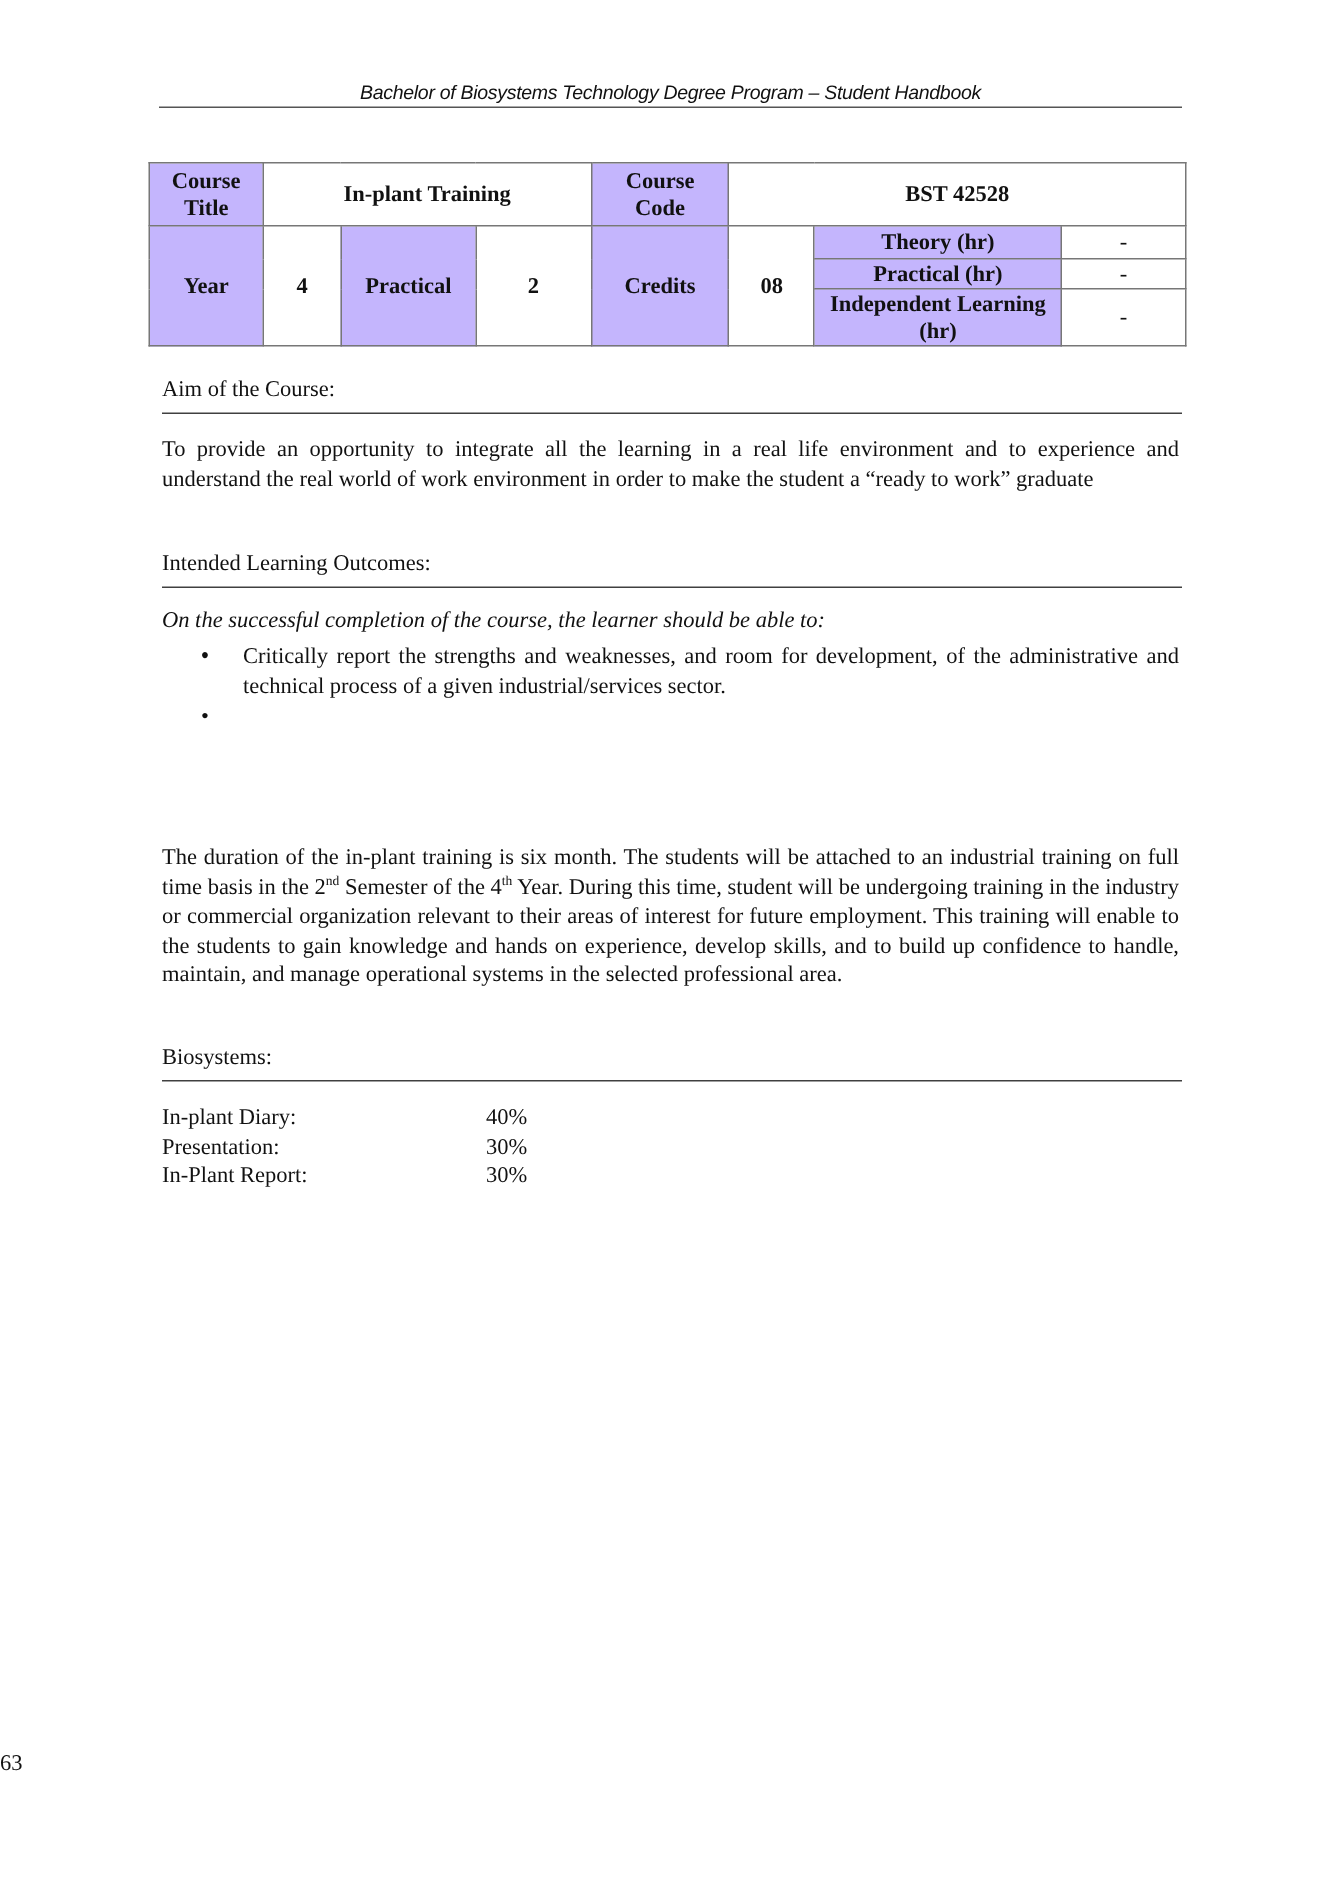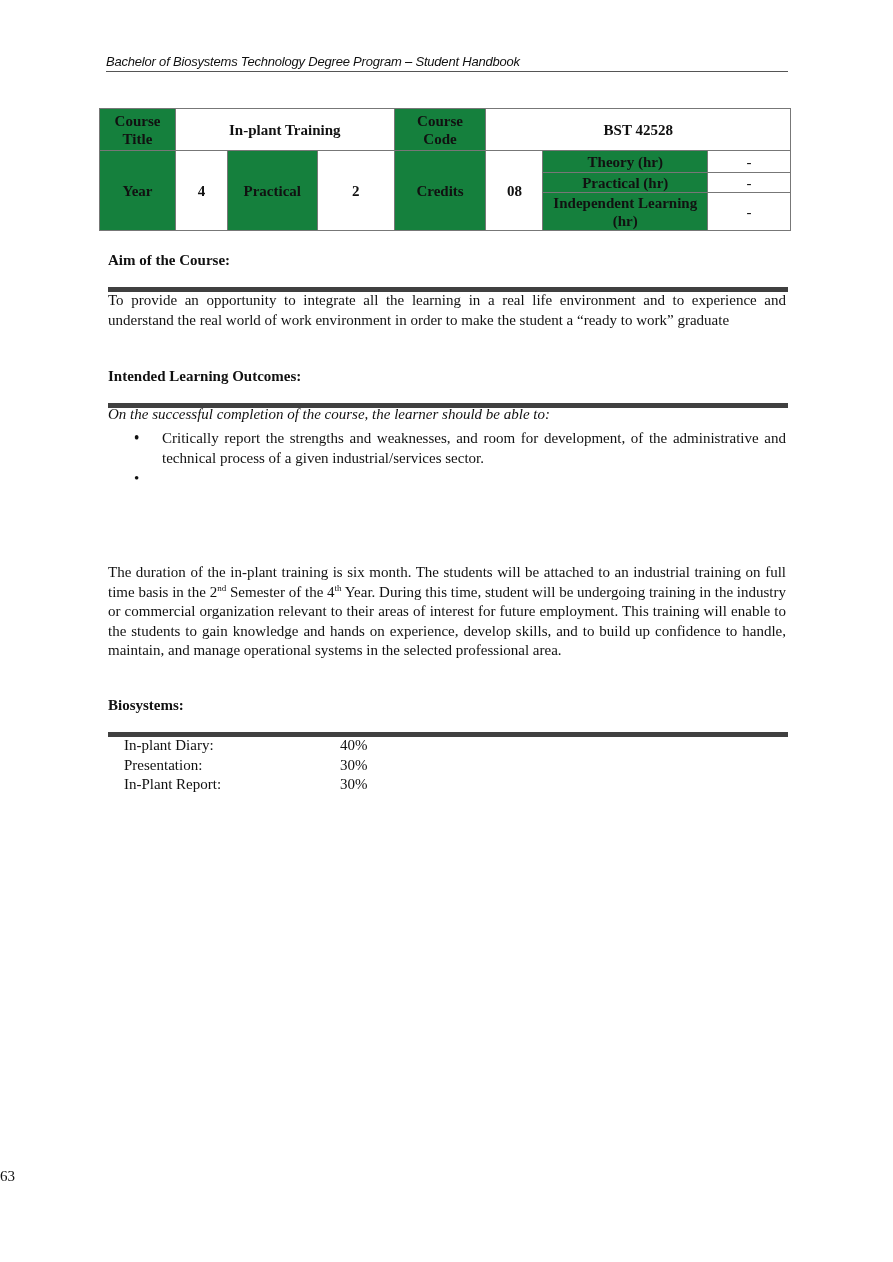--- a/index.html
+++ b/index.html
@@ -2,57 +2,57 @@
 <html><head>
 <meta charset="utf-8">
 <style>
   html, body { margin: 0; padding: 0; background: #ffffff; }
   body {
     width: 893px; height: 1262px; position: relative; overflow: hidden;
     font-family: "Liberation Serif", serif; color: #111; font-size: 15px;
   }
   .header {
     position: absolute; left: 106px; top: 54px; width: 682px;
-    font-style: italic; font-size: 13px;
+    text-align: center; font-style: italic; font-size: 13px;
     font-family: "Liberation Sans Narrow", "Liberation Sans", sans-serif;
     letter-spacing: -0.2px;
     padding-bottom: 2px; border-bottom: 1px solid #555;
   }
   table.course {
     position: absolute; left: 99px; top: 108px; width: 692px;
     border-collapse: collapse; font-weight: bold; font-size: 15px;
   }
   table.course td {
     border: 1px solid #777; text-align: center; vertical-align: middle;
     padding: 0 4px; line-height: 18px;
   }
-  td.shade { background: #15803d; }
+  td.shade { background: #c4b5fd; }
   .section-title {
-    position: absolute; left: 108px; width: 680px; font-weight: bold;
-    font-size: 15px; padding-bottom: 18px; border-bottom: 5px solid #404040;
+    position: absolute; left: 108px; width: 680px; font-weight: normal;
+    font-size: 15px; padding-bottom: 6px; border-bottom: 1px solid #404040;
   }
   .para {
     position: absolute; left: 108px; width: 678px; text-align: justify;
     font-size: 15px; line-height: 19.5px;
   }
   .intro { position: absolute; left: 108px; top: 406px; font-style: italic; font-size: 15px; }
   ul.outcomes {
     position: absolute; left: 108px; top: 428px; width: 678px;
     margin: 0; padding: 0; list-style: none;
   }
   ul.outcomes li {
     position: relative; padding-left: 54px; text-align: justify;
     line-height: 19.5px; font-size: 15px; margin-bottom: 1px;
   }
   ul.outcomes li .bullet { position: absolute; left: 26px; top: 0; }
   sup { font-size: 9px; line-height: 0; }
   .assess {
     position: absolute; left: 108px; top: 736px; font-size: 15px; line-height: 19.5px;
   }
-  .assess-row { display: flex; margin-left: 16px; }
+  .assess-row { display: flex; }
   .assess-row .label { width: 216px; }
   .page-num {
     position: absolute; left: 0; width: 893px; top: 1168px; text-align: left; font-size: 15px;
   }
 </style>
 </head>
 <body>
 
 <div class="header">Bachelor of Biosystems Technology Degree Program – Student Handbook</div>
 

